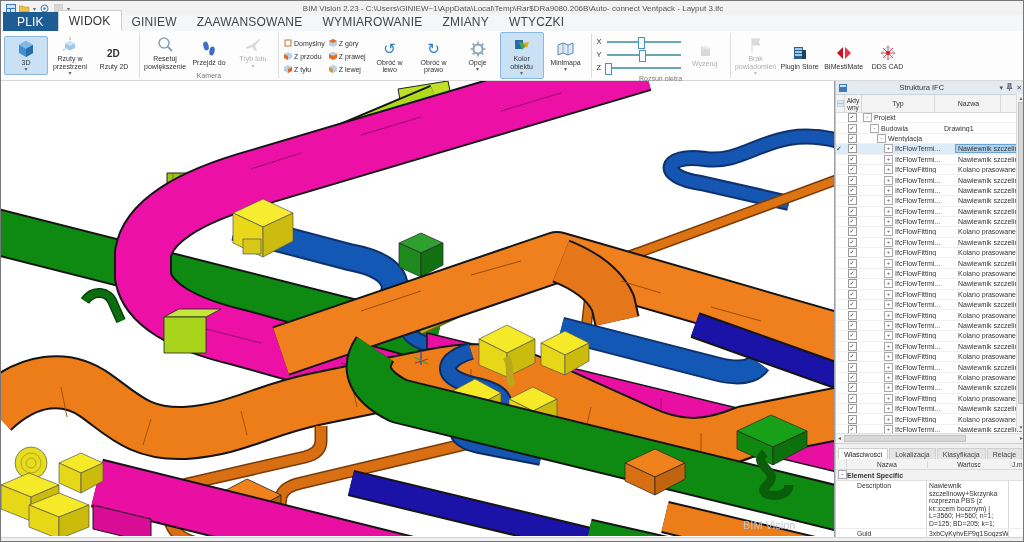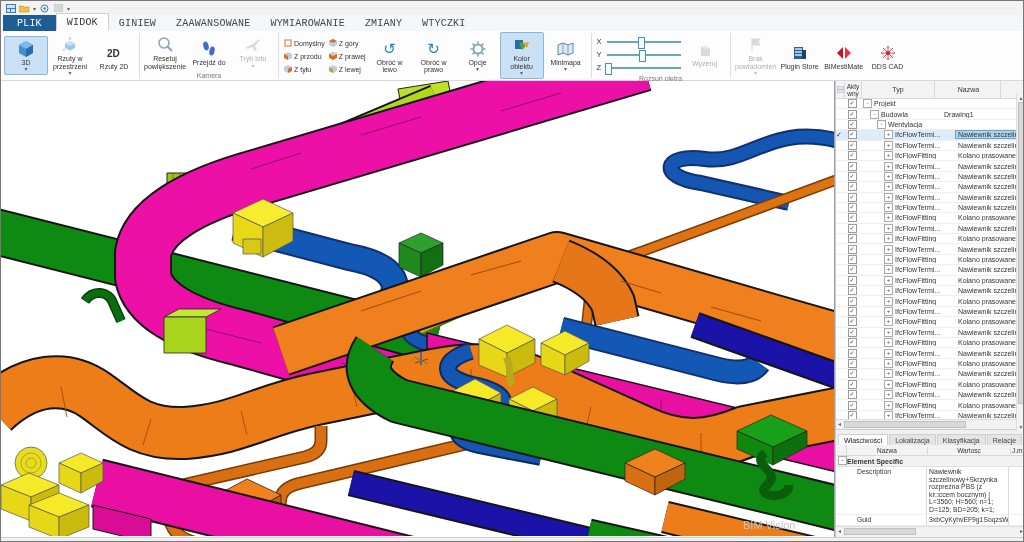--- a/index.html
+++ b/index.html
@@ -5,21 +5,21 @@
   html,body{margin:0;padding:0;background:#888;}
   #win{position:relative;width:1024px;height:542px;background:#fff;font-family:"Liberation Sans",sans-serif;overflow:hidden;border:1px solid #777;box-sizing:border-box;}
   
   #titlebar{position:absolute;left:0;top:0;width:1024px;height:14px;background:#f2f2f2;display:flex;align-items:center;}
   .qat{display:flex;align-items:center;gap:3px;padding-left:4px;}
   .qat .qi{width:11px;height:10px;display:inline-flex;align-items:center;justify-content:center;}
   .dd{font-size:6px;color:#666;}
   #wtitle{position:absolute;left:0;right:0;text-align:center;font-size:8px;color:#555;pointer-events:none;}
   
   #tabrow{position:absolute;left:0;top:14px;width:1024px;height:16px;background:#f5f6f7;display:flex;align-items:flex-end;}
-  .mtab{font-size:10px;padding:3px 10px 2px;color:#444;letter-spacing:.2px;font-family:Liberation Mono, monospace;}
+  .mtab{font-size:12px;padding:3px 10px 2px;color:#444;letter-spacing:.2px;}
   .mtab.file{background:#1e5c94;color:#fff;margin-left:2px;padding:3px 14px 2px;}
   .mtab.active{background:#fff;border:1px solid #cfcfcf;border-bottom:1px solid #fff;color:#333;}
   
   #ribbon{position:absolute;left:0;top:30px;width:1024px;height:49px;background:#fdfdfd;border-bottom:1px solid #d8d8d8;display:flex;}
   .rgroup{display:flex;flex-direction:column;padding:1px 3px 0;}
   .rbody{display:flex;flex:1;align-items:center;}
   .rlabel{font-size:7px;color:#7a7a7a;text-align:center;padding:1px 0 1px;}
   .rsep{width:1px;background:#dcddde;margin:2px 0;}
   .bigbtn{display:flex;flex-direction:column;align-items:center;justify-content:flex-start;width:40px;min-width:34px;padding:2px 1px 0;font-size:7px;line-height:7.5px;text-align:center;color:#333;border:1px solid transparent;border-radius:2px;}
   .bigbtn .ic{height:20px;display:flex;align-items:center;justify-content:center;}
@@ -108,20 +108,21 @@
             <circle cx="4.5" cy="4.5" r="1.2" fill="#3a7abf"></circle>
           </svg>
         </span>
       <span class="qi">
           <svg width="9" height="8">
             <rect x="0" y="0" width="9" height="8" fill="#d8d8d8" stroke="#bbb" stroke-width="0.5"></rect>
           </svg>
         </span>
       <span class="dd">▾</span>
     </div>
+    <div id="wtitle">BIM Vision 2.23 - C:\Users\GINIEW~1\AppData\Local\Temp\Rar$DRa9080.206B\Auto- connect Ventpack - Layput 3.ifc</div>
   </div>
 
   <div id="tabrow">
     <div class="mtab file">PLIK</div>
     <div class="mtab active">WIDOK</div>
     <div class="mtab">GINIEW</div>
     <div class="mtab">ZAAWANSOWANE</div>
     <div class="mtab">WYMIAROWANIE</div>
     <div class="mtab">ZMIANY</div>
     <div class="mtab">WTYCZKI</div>
@@ -577,20 +578,32 @@
           <line x1="414" y1="282" x2="427" y2="278" stroke="#cc2222"></line>
           <line x1="413" y1="276" x2="427" y2="283" stroke="#22aa44"></line>
         </g>
       </g>
     </svg>
     <div id="watermark">BIM Vision</div>
   </div>
   <div id="splitter"></div>
 
   <div id="rpanel">
+    <div id="ptitle">
+      <svg width="8" height="8">
+          <rect x="0" y="0" width="8" height="8" fill="#3a7abf"></rect>
+          <rect x="1" y="1" width="6" height="2" fill="#cfe3f5"></rect>
+        </svg>
+      <span class="tt">Struktura IFC</span>
+      <span class="pticon">▾</span>
+      <span class="pticon"><svg width="7" height="8">
+            <path d="M2 0 h3 v4 l1 1.5 H1 L2 4 Z M3.5 5.5 v2.5" stroke="#556" stroke-width="0.8" fill="#99a"></path>
+          </svg></span>
+      <span class="pticon">✕</span>
+    </div>
     <div id="thead">
       <span class="hc c-mark">
           <svg width="7" height="7">
             <rect x="0" y="0" width="7" height="7" fill="#dfe7ef" stroke="#9ab" stroke-width="0.6"></rect>
             <line x1="0" y1="3.5" x2="7" y2="3.5" stroke="#9ab" stroke-width="0.6"></line>
           </svg>
         </span>
       <span class="hc c-chk">Aktywny</span>
       <span class="hc c-typ" style="justify-content:center;">Typ</span>
       <span class="hc c-nam" style="text-align:center;display:flex;align-items:center;justify-content:center;">Nazwa</span>

